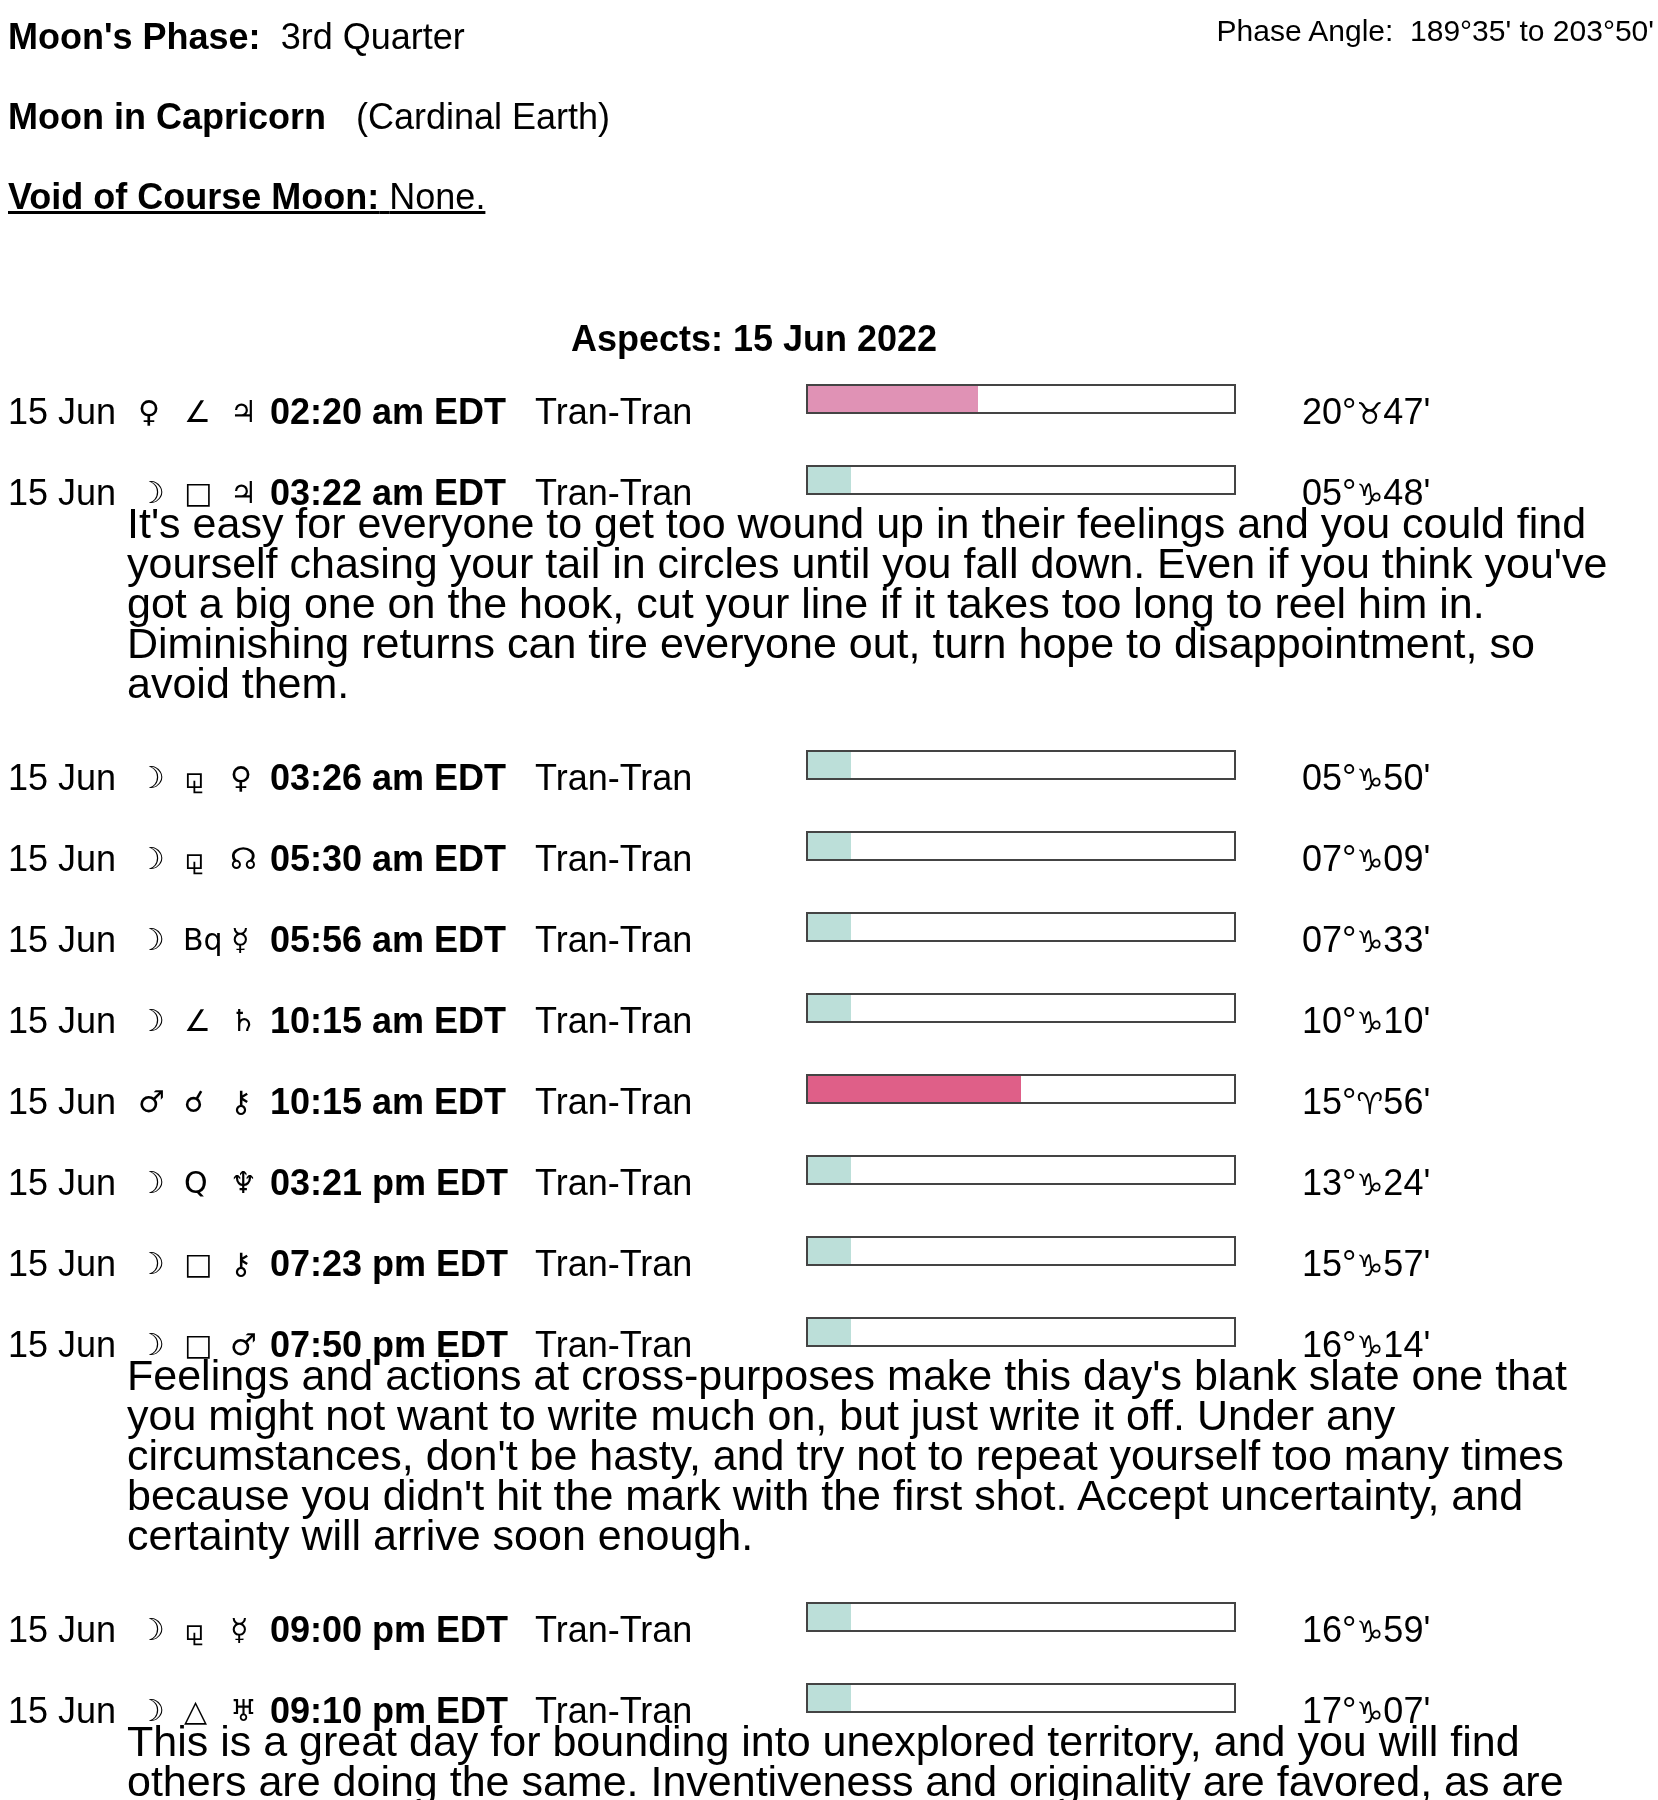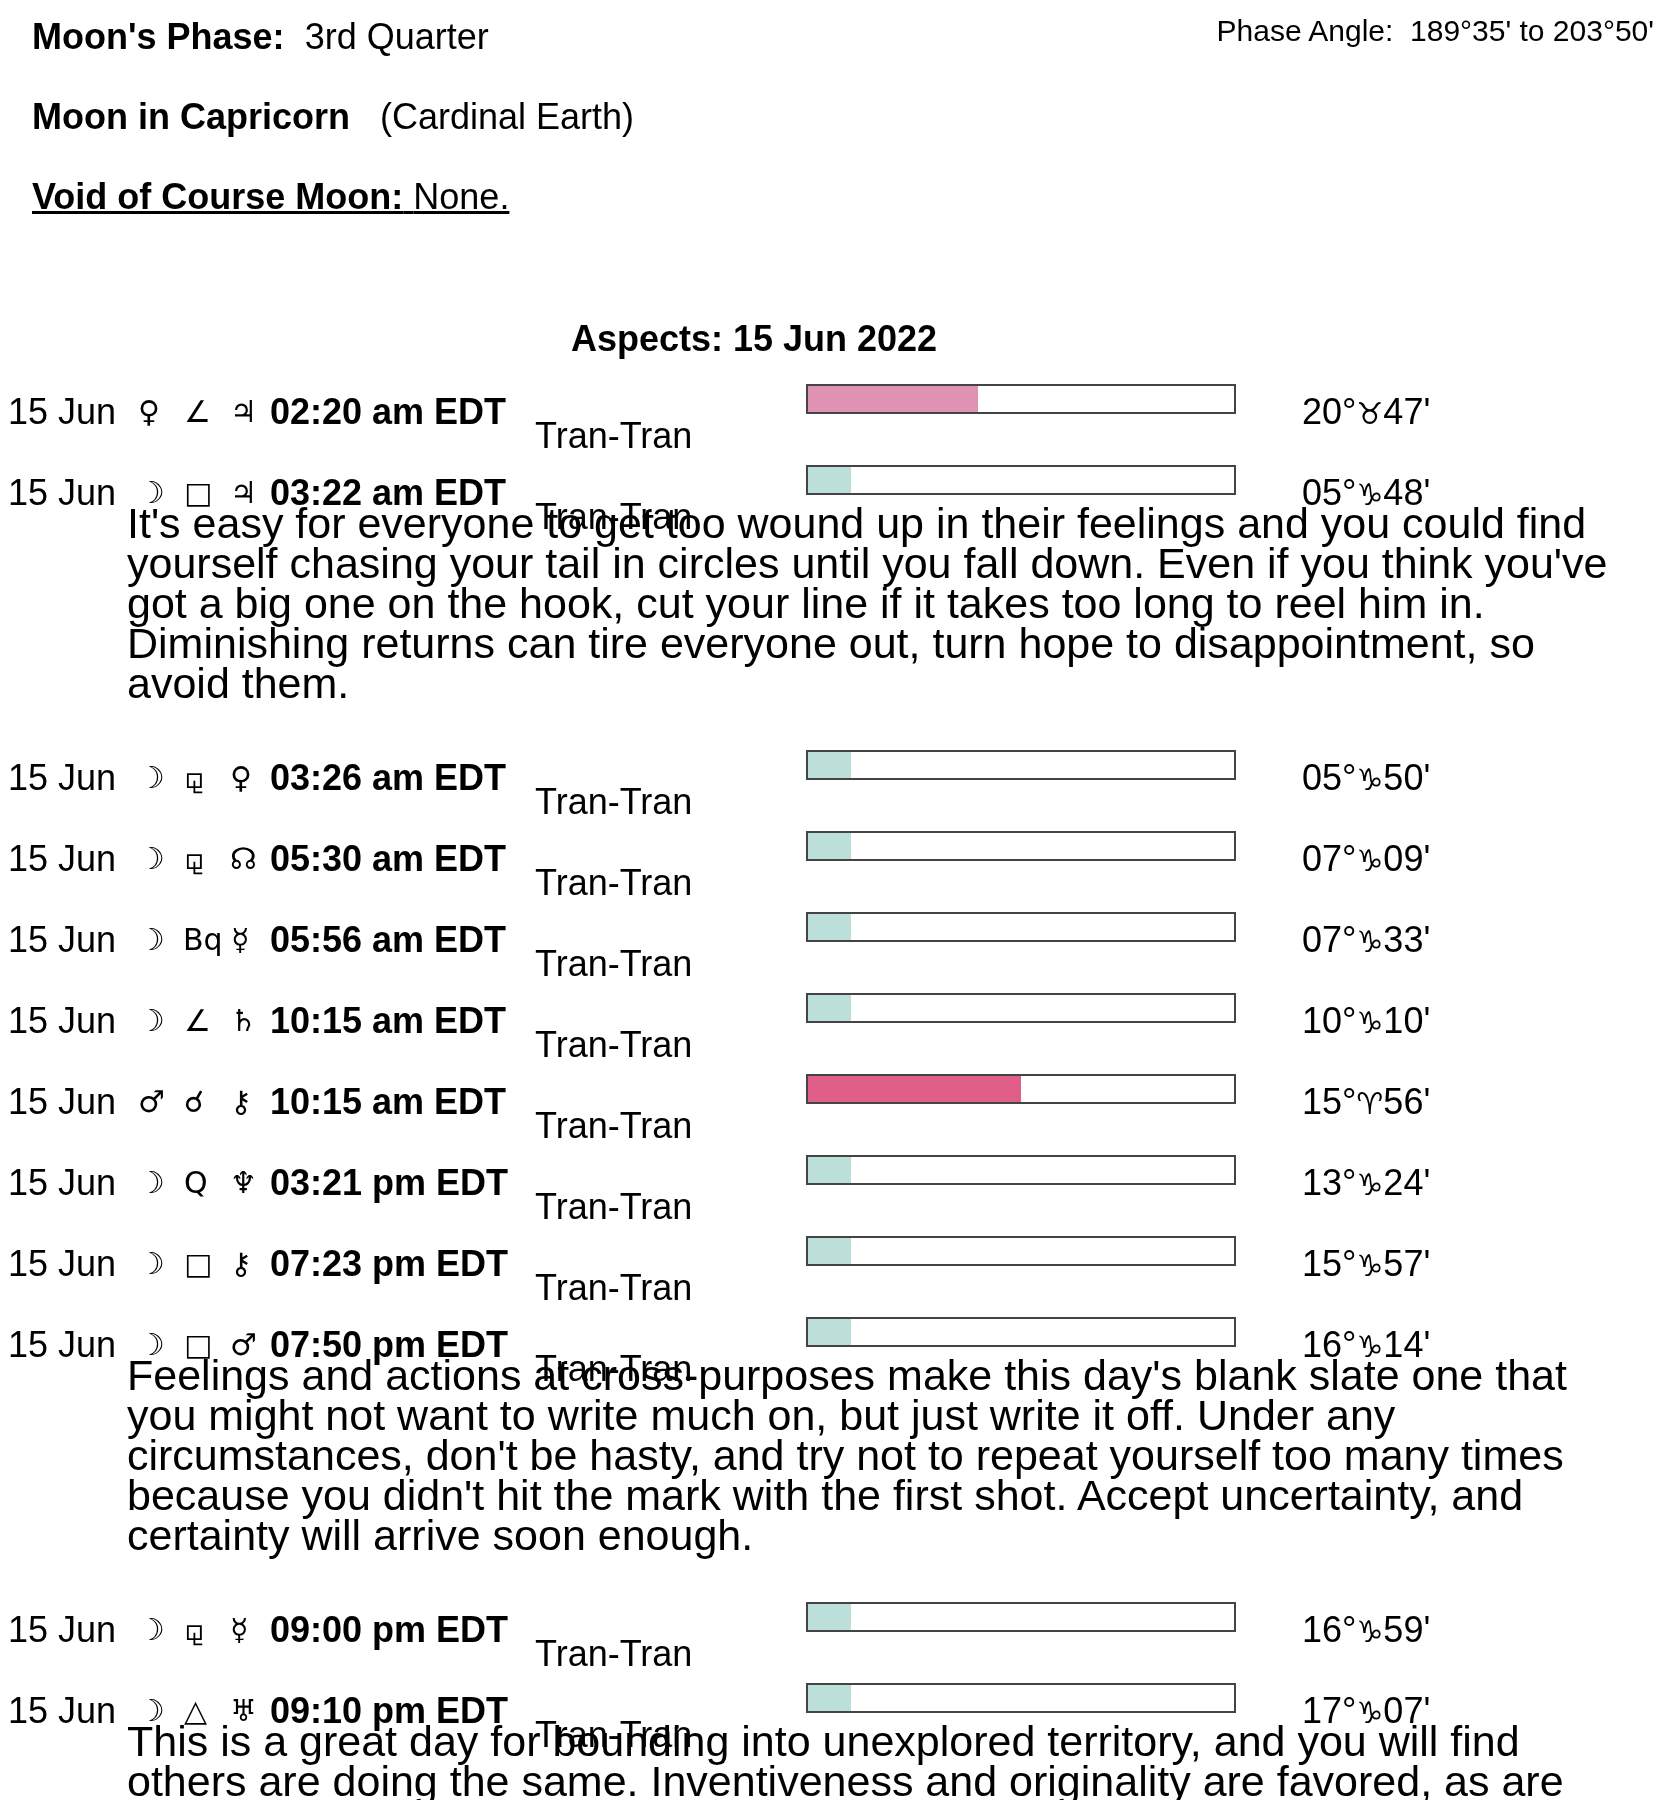--- a/index.html
+++ b/index.html
@@ -1,41 +1,41 @@
 <!DOCTYPE html>
 <html><head>
 <meta charset="utf-8">
 <style>
   html, body { margin: 0; padding: 0; background: #ffffff; }
   body {
     width: 1658px; height: 1800px; overflow: hidden; position: relative;
     font-family: "Liberation Sans", sans-serif; color: #000;
   }
   .hdr { position: absolute; left: 8px; font-size: 36px; white-space: pre; }
-  .hdr b { font-weight: bold; margin-left: 24px; }
+  .hdr b { font-weight: bold; }
   #phase { top: 16px; }
   #moonsign { top: 96px; }
   #voc { top: 176px; text-decoration: underline; }
   #phase-angle { position: absolute; right: 2px; top: 14px; font-size: 30px; white-space: pre; right: 4px; left: auto; }
   #aspects-title {
     position: absolute; top: 318px; left: 0; width: 1508px; text-align: center;
     font-size: 36px; font-weight: bold; padding-left: 0;
   }
   #aspects-title span { display: inline-block; margin-left: 0; position: relative; left: 0; }
   #aspects { position: absolute; top: 378px; left: 0; width: 1658px; }
   .row { position: relative; height: 81px; font-size: 36px; }
   .row.has-text { height: auto; }
   .line { position: relative; height: 44px; }
   .line > span { position: absolute; top: 12px; white-space: pre; line-height: 44px; }
   .date { left: 8px; }
   .glyphs { left: 138px; width: 128px; display: flex; gap: 10px; }
   .glyphs span { font-family: "DejaVu Sans", sans-serif; font-size: 30px; line-height: 44px; }
   .glyphs .g1 { width: 38px; } .glyphs .g2 { width: 38px; } .glyphs .g3 { width: 38px; }
   .time { left: 270px; font-weight: bold; }
-  .type { left: 535px; margin-top: 24px; }
+  .type { left: 535px; }
   .bar {
     position: absolute; left: 806px; top: 6px; width: 430px; height: 30px;
     border: 2px solid #444; background: #fff; box-sizing: border-box;
   }
   .bar .fill { position: absolute; left: 0; top: 0; bottom: 0; }
   .deg { left: 1302px; }
   .deg .sign { font-family: "DejaVu Sans", sans-serif; font-size: 30px; }
   .desc {
     margin: 0 0 0 127px; width: 1520px; font-size: 43px; line-height: 40px;
     padding-bottom: 41px;

